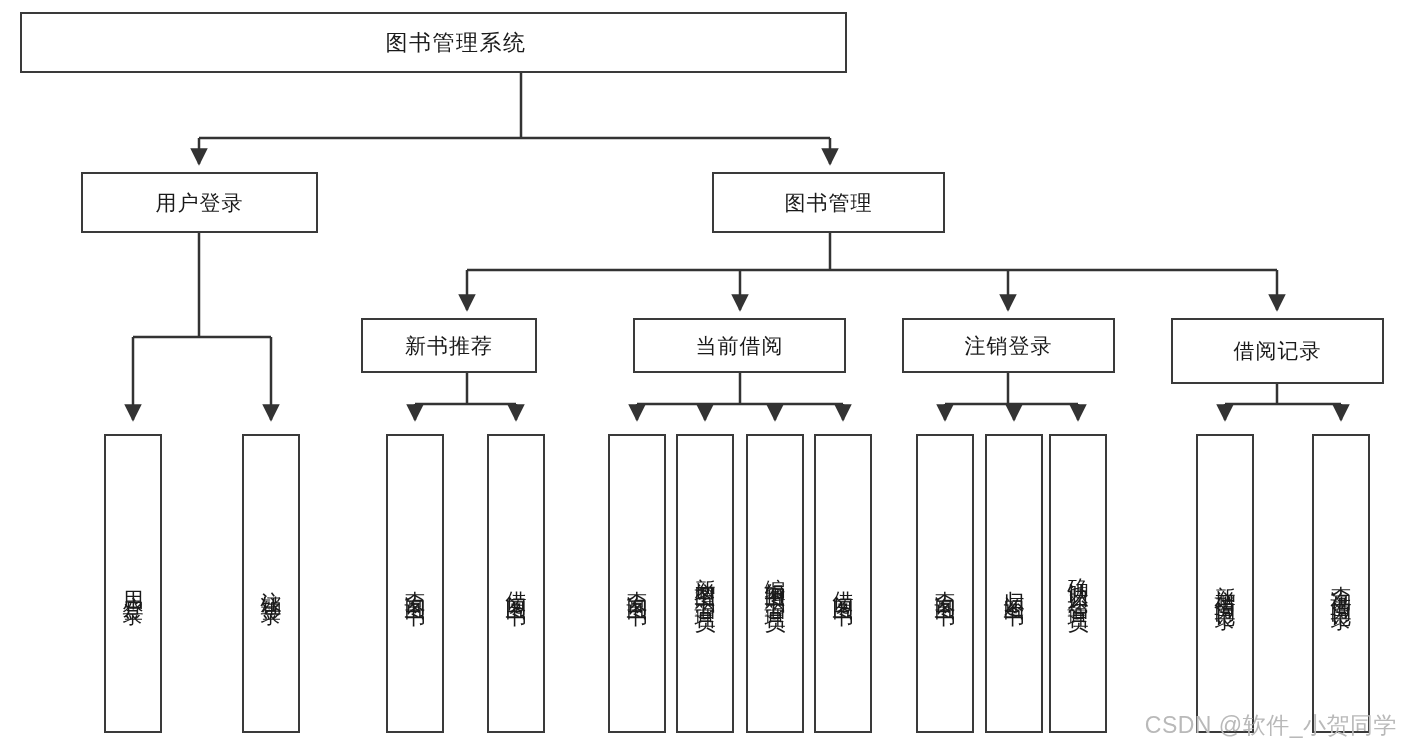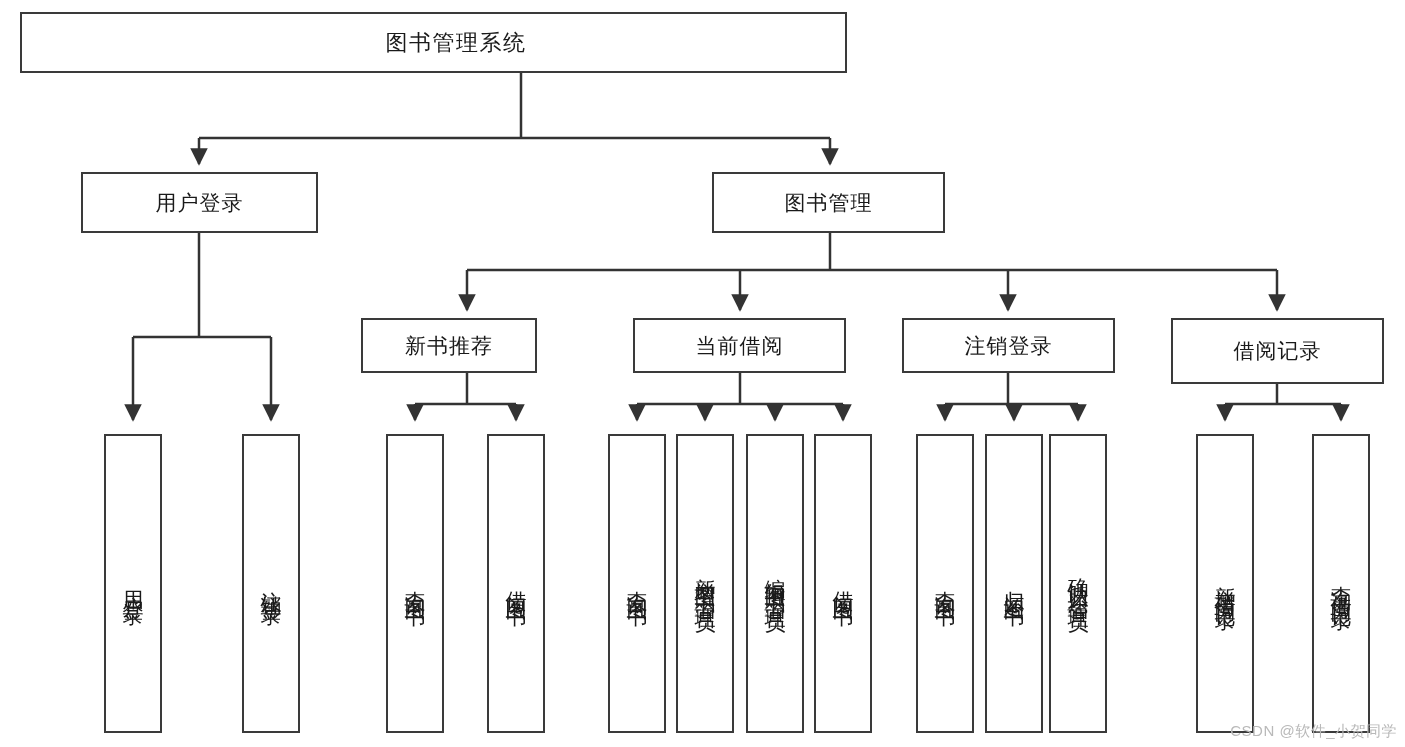--- a/index.html
+++ b/index.html
@@ -50,21 +50,21 @@
     left: 0;
     top: 0;
     width: 1405px;
     height: 747px;
     pointer-events: none;
   }
   .watermark {
     position: absolute;
     right: 8px;
     bottom: 6px;
-    font-size: 15px;
+    font-size: 23px;
     color: #b9b9b9;
     letter-spacing: 0.5px;
     white-space: nowrap;
   }
 </style>
 </head>
 <body>
 
 <div id="diagram-root">
 

